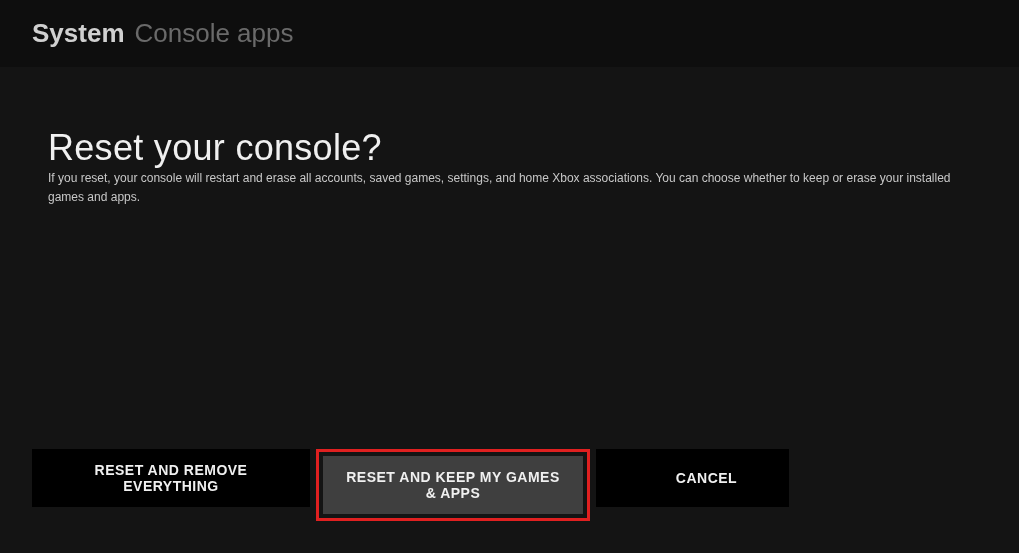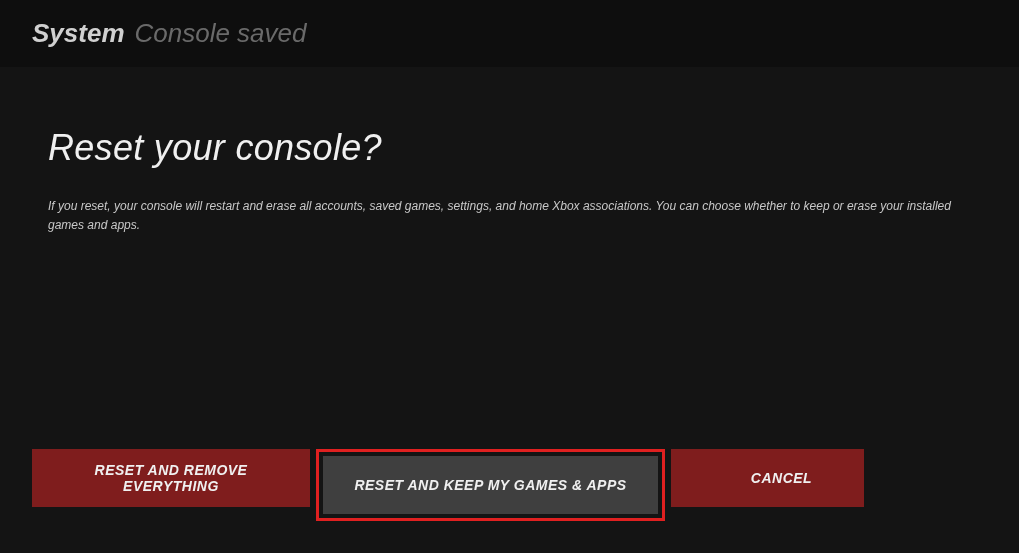--- a/index.html
+++ b/index.html
@@ -1,19 +1,18 @@
 <!DOCTYPE html>
 <html><head>
   <meta charset="utf-8">
   <style>
     * {
       margin: 0;
       padding: 0;
       box-sizing: border-box;
-      font-style: italic;
     }
     body {
       width: 1019px;
       height: 553px;
       background: #141414;
       font-family: 'Segoe UI', Arial, sans-serif;
       color: #e8e8e8;
       overflow: hidden;
       position: relative;
     }
@@ -34,21 +33,20 @@
       font-weight: 400;
       color: #6a6a6a;
     }
     .content {
       padding: 60px 48px 0 48px;
     }
     .title {
       font-size: 36px;
       font-weight: 400;
       color: #f0f0f0;
-      margin-bottom: 28px;
       letter-spacing: 0.3px;
     }
     .description {
       font-size: 12px;
       line-height: 1.6;
       color: #c8c8c8;
       max-width: 920px;
     }
     .button-row {
       position: absolute;
@@ -60,48 +58,48 @@
     .btn {
       height: 58px;
       display: flex;
       align-items: center;
       justify-content: center;
       font-size: 14px;
       font-weight: 700;
       letter-spacing: 0.5px;
       text-transform: uppercase;
       color: #f0f0f0;
-      background: #7f1d1d;
+      background: #000000;
       cursor: pointer;
       border: none;
       padding: 0 16px;
     }
     .btn-reset-all {
       width: 278px;
     }
     .btn-reset-keep {
-      width: 335px;
+      width: 260px;
       background: #3f3f3f;
     }
     .btn-cancel {
       width: 193px;
       padding-left: 44px;
     }
     .highlight-wrap {
       border: 3px solid #e02020;
       padding: 4px;
       display: inline-flex;
     }
   </style>
 </head>
 <body>
 
 <div class="header">
   <span class="header-primary">System</span>
-  <span class="header-secondary">Console saved</span>
+  <span class="header-secondary">Console apps</span>
 </div>
 
 <div class="content">
   <h1 class="title">Reset your console?</h1>
   <p class="description">If you reset, your console will restart and erase all accounts, saved games, settings, and home Xbox associations. You can choose whether to keep or erase your installed games and apps.</p>
 </div>
 
 <div class="button-row">
   <button class="btn btn-reset-all">RESET AND REMOVE EVERYTHING</button>
   <div class="highlight-wrap">

